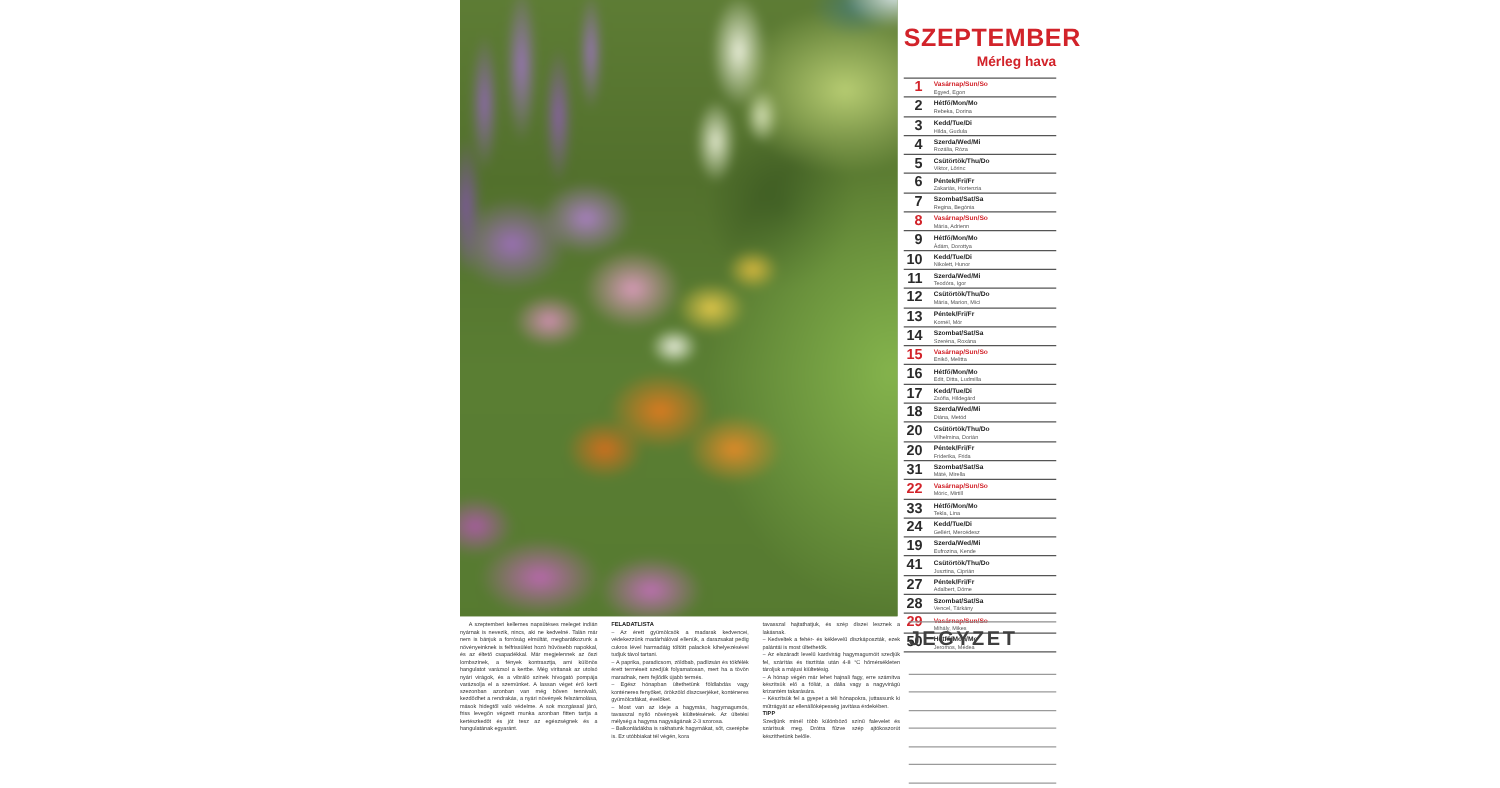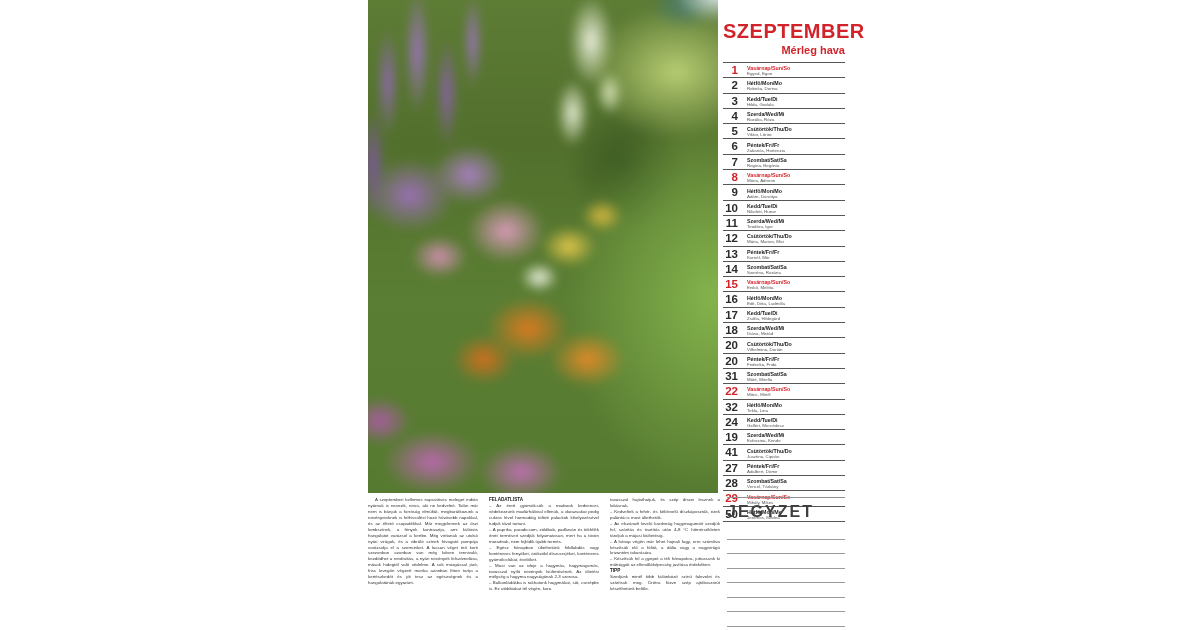--- a/index.html
+++ b/index.html
@@ -256,21 +256,21 @@
 
         <div class="day-row sunday">
           <span class="day-num">22</span>
           <span class="day-texts">
             <span class="day-dow">Vasárnap/Sun/So</span>
             <span class="day-names">Móric, Mirtill</span>
           </span>
         </div>
 
         <div class="day-row">
-          <span class="day-num">32</span>
+          <span class="day-num">33</span>
           <span class="day-texts">
             <span class="day-dow">Hétfő/Mon/Mo</span>
             <span class="day-names">Tekla, Lina</span>
           </span>
         </div>
 
         <div class="day-row">
           <span class="day-num">24</span>
           <span class="day-texts">
             <span class="day-dow">Kedd/Tue/Di</span>

